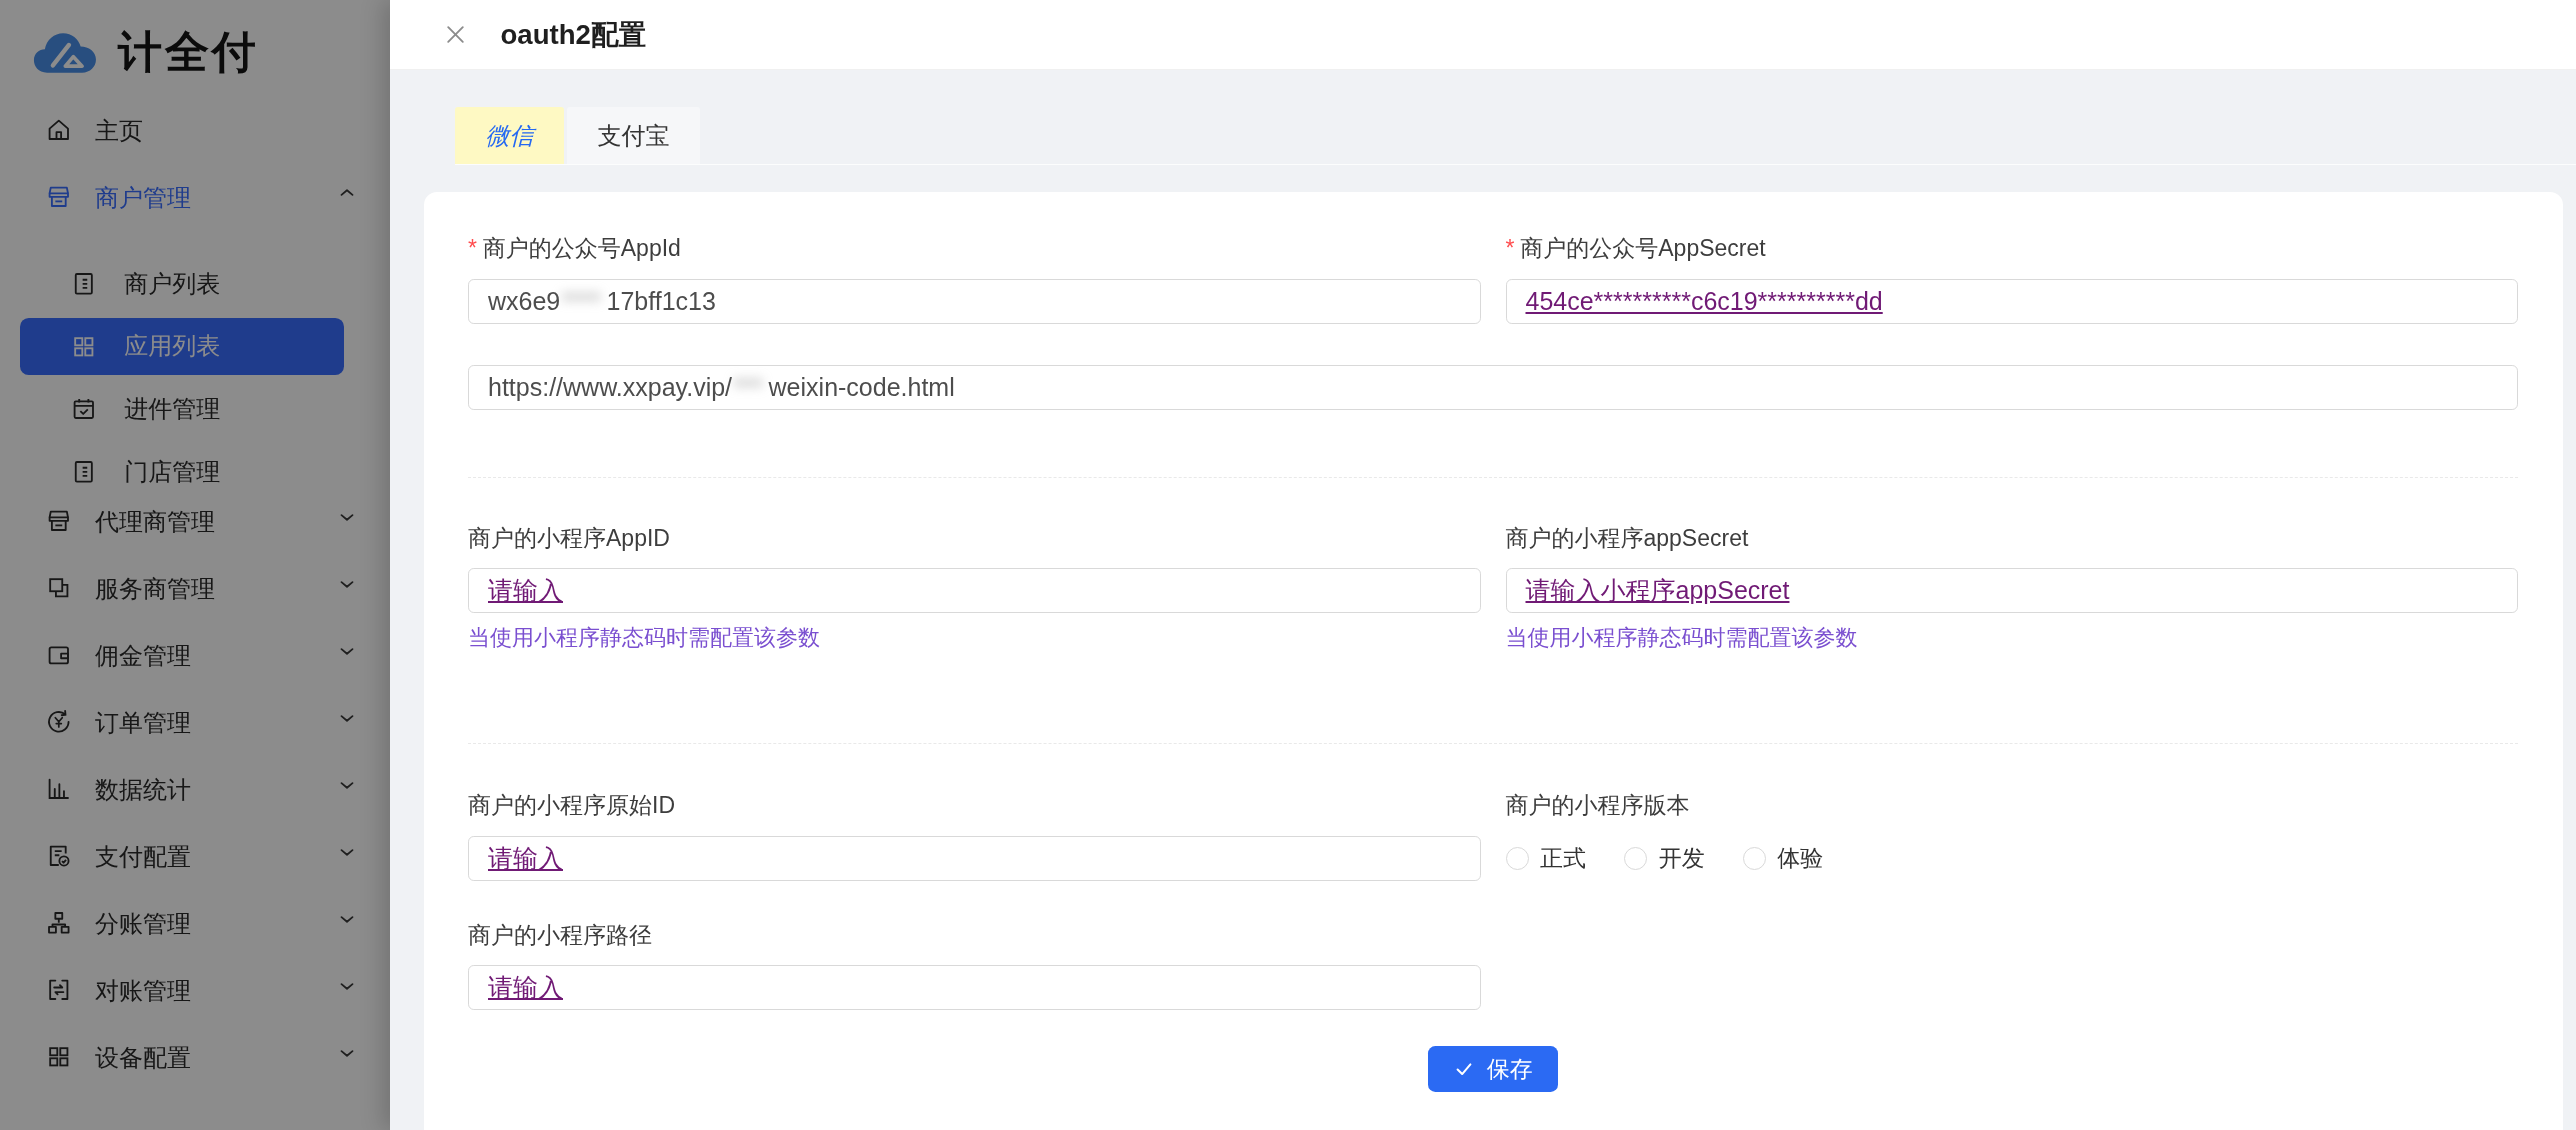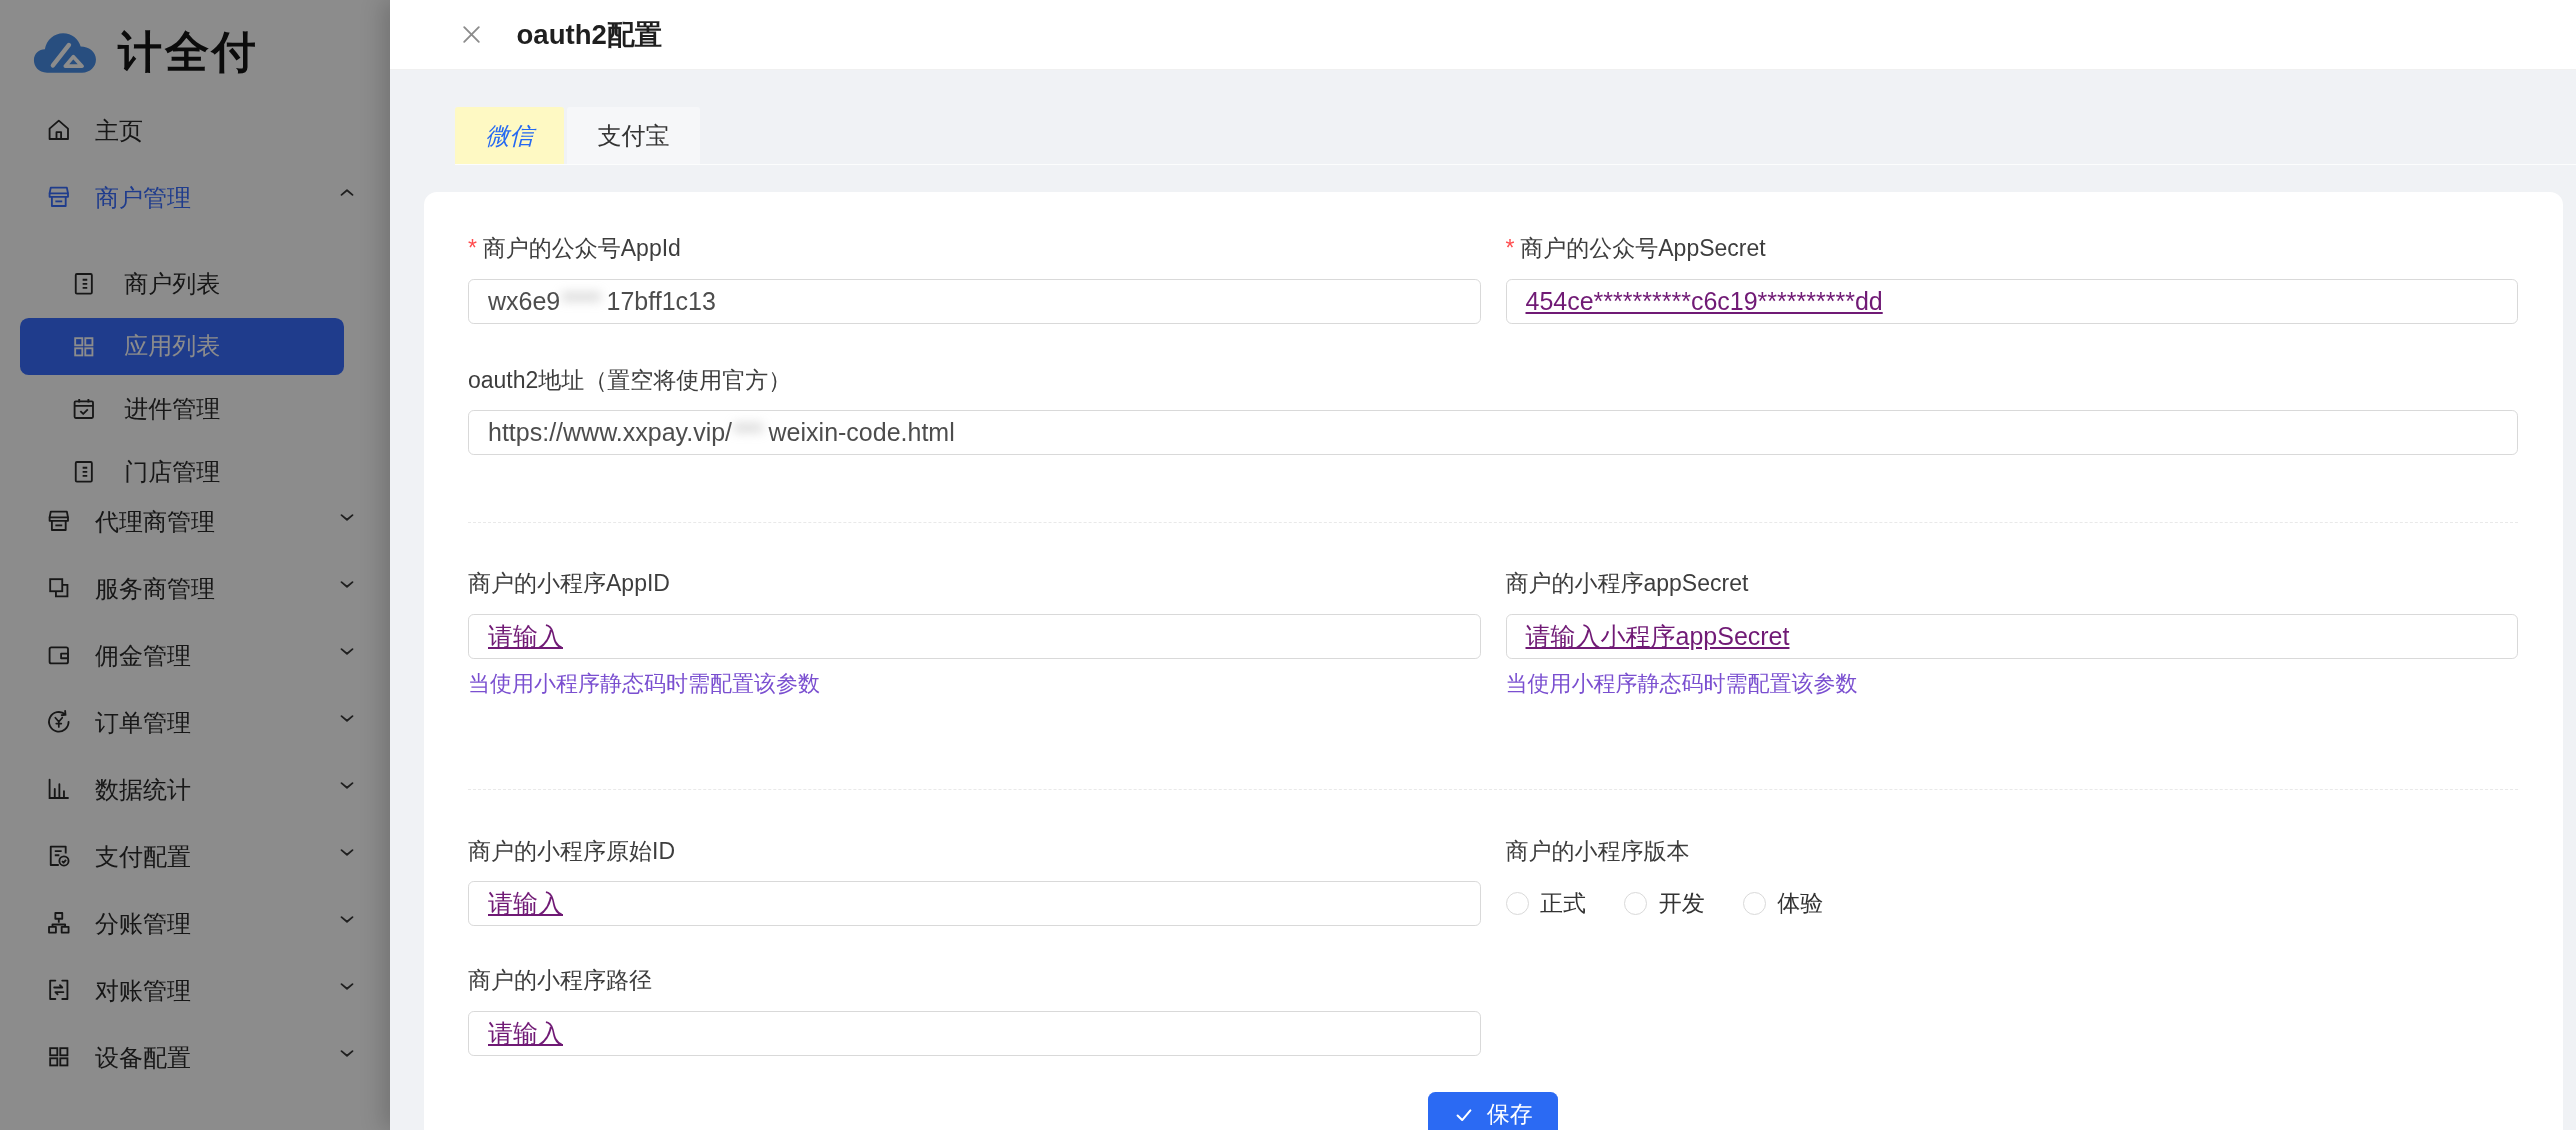--- a/index.html
+++ b/index.html
@@ -24,21 +24,21 @@
   .sub .lbl { margin-left:26px; }
   .sub.selected { background:#3a6eff; color:#fff; }
 
   
   .mask { position:fixed; inset:0; background:rgba(0,0,0,0.45); z-index:5; }
 
   
   .drawer { position:fixed; left:390px; top:0; right:0; bottom:0;
     background:#f0f2f5; z-index:10; box-shadow:-7.3px 0 22px rgba(0,0,0,0.18); }
   .drawer-header { height:70px; background:#fff; display:flex; align-items:center;
-    padding-left:67px; border-bottom:0.7px solid #f0f0f0; }
+    padding-left:51px; border-bottom:0.7px solid #f0f0f0; }
   .close-x { width:29px; height:29px; display:flex; align-items:center; justify-content:center;
     color:#8c8c8c; cursor:pointer; }
   .drawer-title { margin-left:30.5px; font-size:27.6px; font-weight:600; color:#1f1f1f; }
 
   .tabs-wrap { margin-left:65px; margin-top:37px; display:flex;
     border-bottom:1.5px solid rgba(255,255,255,0.8); }
   .tab { height:57px; display:flex; align-items:center; padding:0 30.5px; font-size:24px;
     cursor:pointer; border-radius:2.9px 2.9px 0 0; }
   .tab.active { background:#fef9c3; color:#2468f2;font-style:italic; }
   .tab.inactive { background:#f6f7f9; color:#333; margin-left:2.9px; }
@@ -344,21 +344,20 @@
         <span class="field-label">
           <span class="req">*</span><span>商户的公众号AppSecret</span>
         </span>
         <div class="input">
           <span class="placeholder">454ce**********c6c19**********dd</span>
         </div>
       </div>
     </div>
 
     <div class="mt56">
-      <span class="field-label">oauth2地址（置空将使用官方）</span>
       <div class="input">
         <span>https://www.xxpay.vip/</span>
           <span class="blurred">***</span>
           <span>weixin-code.html</span>
       </div>
     </div>
 
     <hr class="divider">
 
     <div class="row sec">

